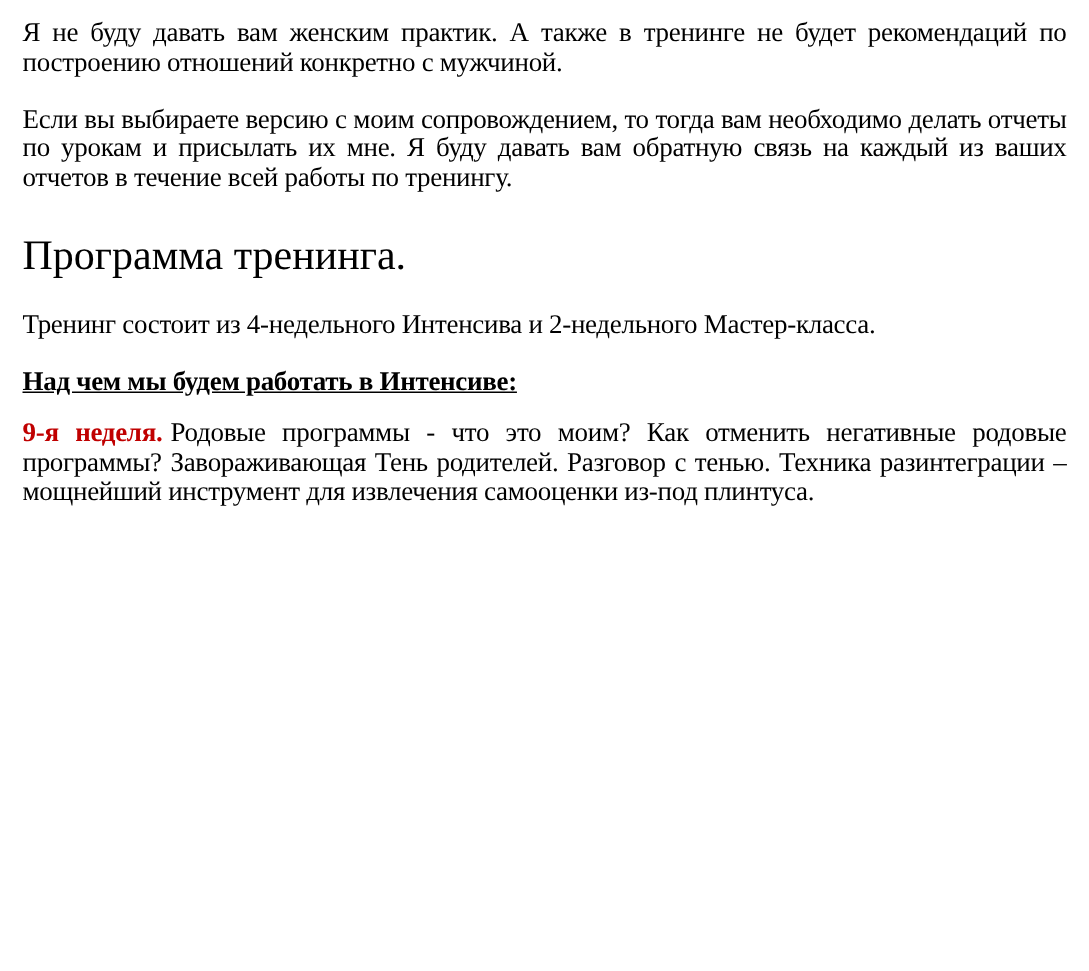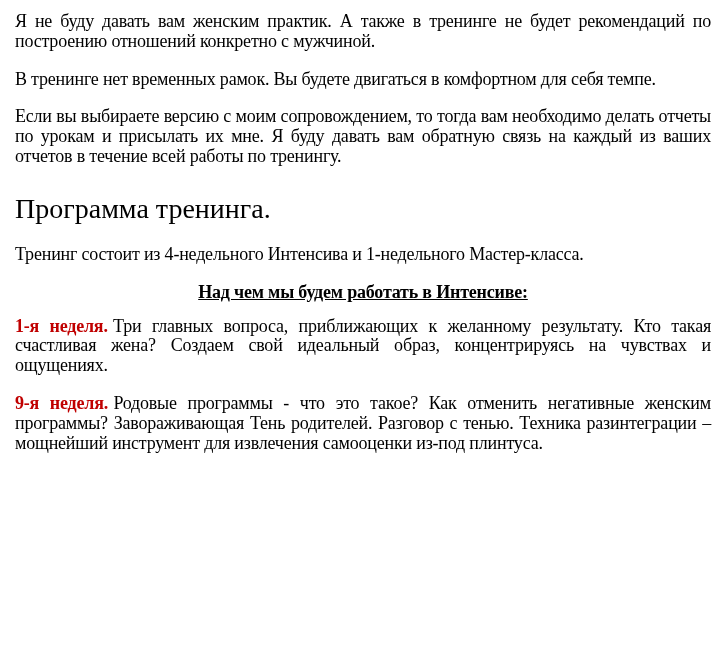--- a/index.html
+++ b/index.html
@@ -29,50 +29,46 @@
     font-weight: 400;
     line-height: 1.15;
     margin: 26px 0 20px 0;
     letter-spacing: 0;
   }
   .section-heading {
     font-size: 18px;
     line-height: 1.1;
     font-weight: 700;
     text-decoration: underline;
-    text-align: center;
+    text-align: left;
     margin: 8px 0 14px 0;
     letter-spacing: -0.2px;
   }
   .week-label {
     font-weight: 700;
     color: #c00000;
     margin-right: 0.3em;
   }
 </style>
 </head>
 <body>
 
 <div class="page">
 
   <p class="para">Я не буду давать вам женским практик. А также в тренинге не будет рекомендаций по построению отношений конкретно с мужчиной.</p>
 
 
-  <p class="para">В тренинге нет временных рамок. Вы будете двигаться в комфортном для себя темпе.</p>
 
 
   <p class="para">Если вы выбираете версию с моим сопровождением, то тогда вам необходимо делать отчеты по урокам и присылать их мне. Я буду давать вам обратную связь на каждый из ваших отчетов в течение всей работы по тренингу.</p>
 
   <h1 class="doc-title">Программа тренинга.</h1>
 
-  <p class="para">Тренинг состоит из 4-недельного Интенсива и 1-недельного Мастер-класса.</p>
+  <p class="para">Тренинг состоит из 4-недельного Интенсива и 2-недельного Мастер-класса.</p>
 
   <p class="section-heading">Над чем мы будем работать в Интенсиве:</p>
 
-  <p class="para">
-    <span class="week-label">1-я неделя.</span><span>Три главных вопроса, приближающих к желанному результату. Кто такая счастливая жена? Создаем свой идеальный образ, концентрируясь на чувствах и ощущениях.</span>
-  </p>
 
   <p class="para">
-    <span class="week-label">9-я неделя.</span><span>Родовые программы - что это такое? Как отменить негативные женским программы? Завораживающая Тень родителей. Разговор с тенью. Техника разинтеграции – мощнейший инструмент для извлечения самооценки из-под плинтуса.</span>
+    <span class="week-label">9-я неделя.</span><span>Родовые программы - что это моим? Как отменить негативные родовые программы? Завораживающая Тень родителей. Разговор с тенью. Техника разинтеграции – мощнейший инструмент для извлечения самооценки из-под плинтуса.</span>
   </p>
 
 </div>
 
 </body></html>

